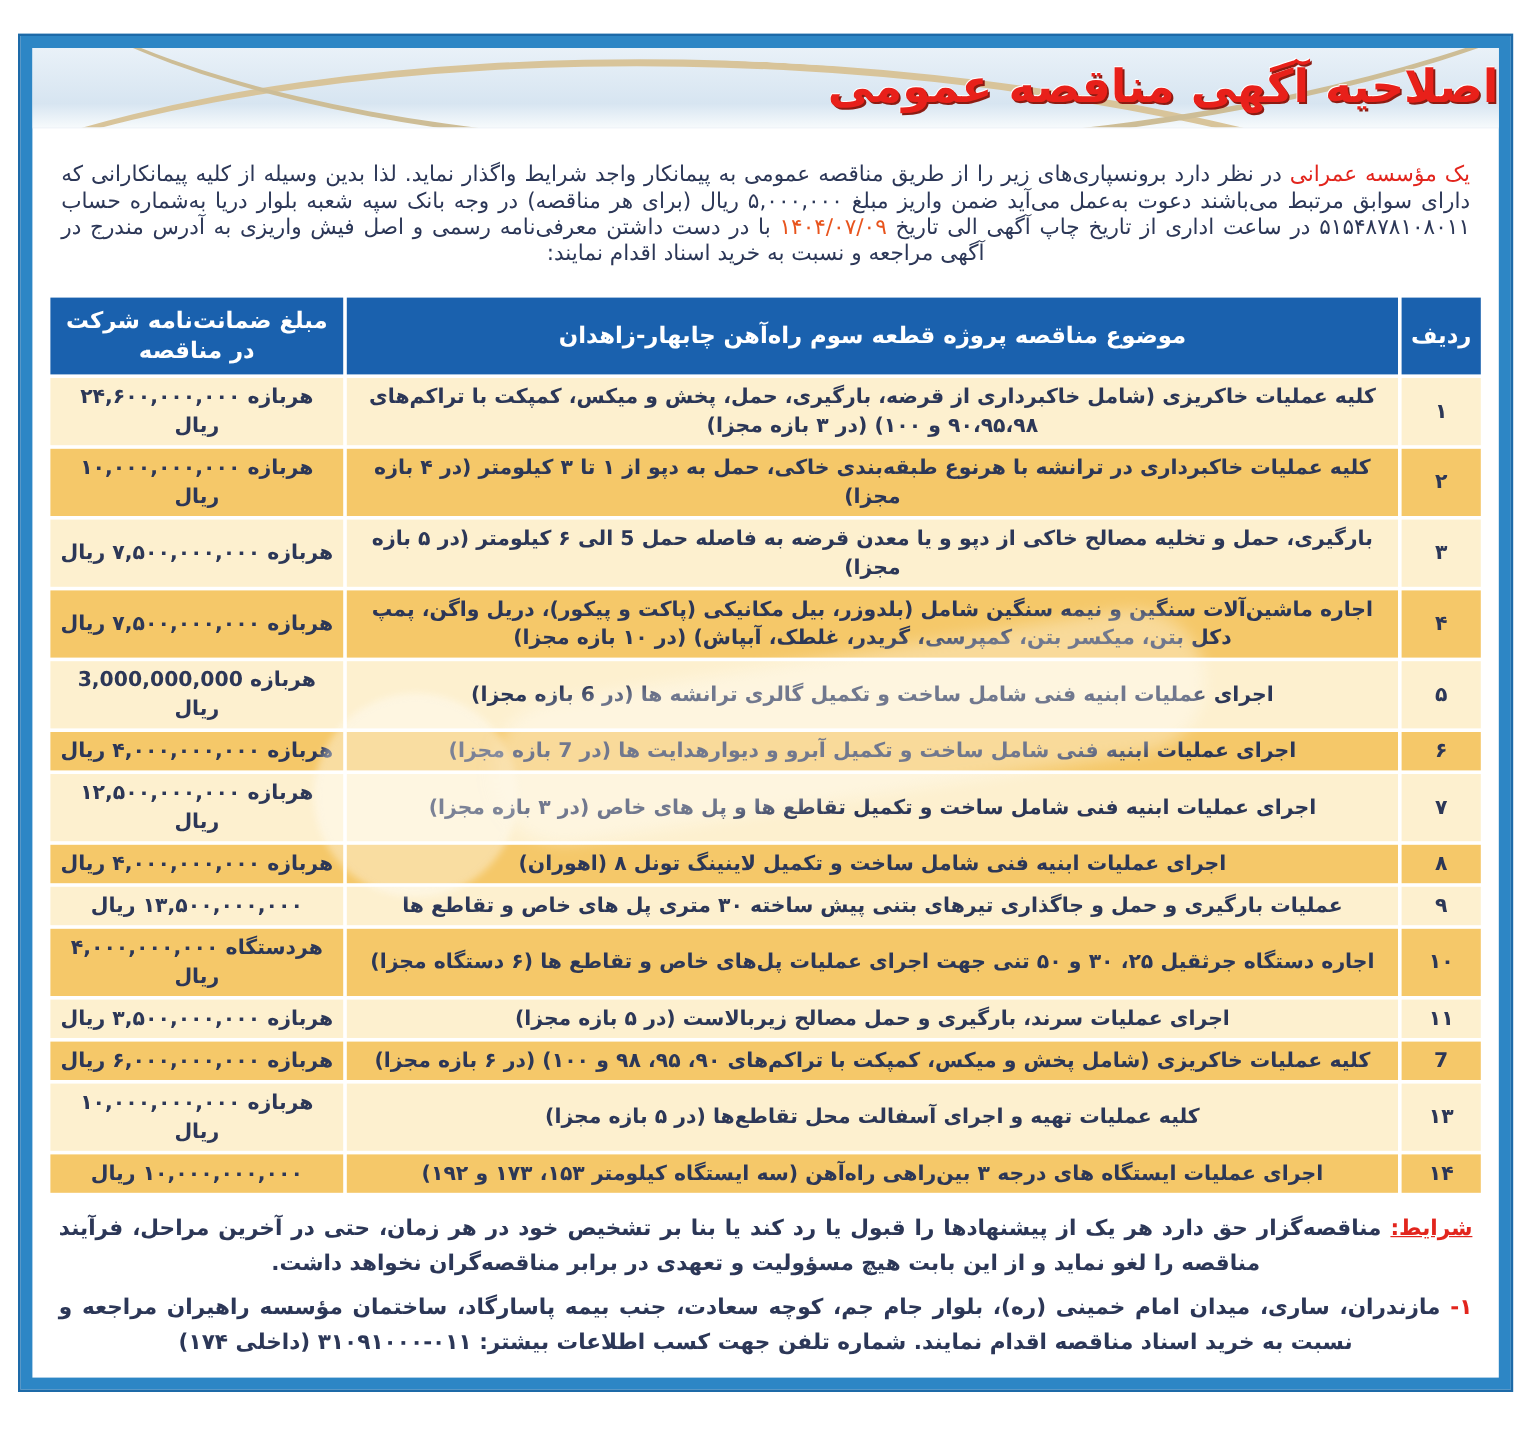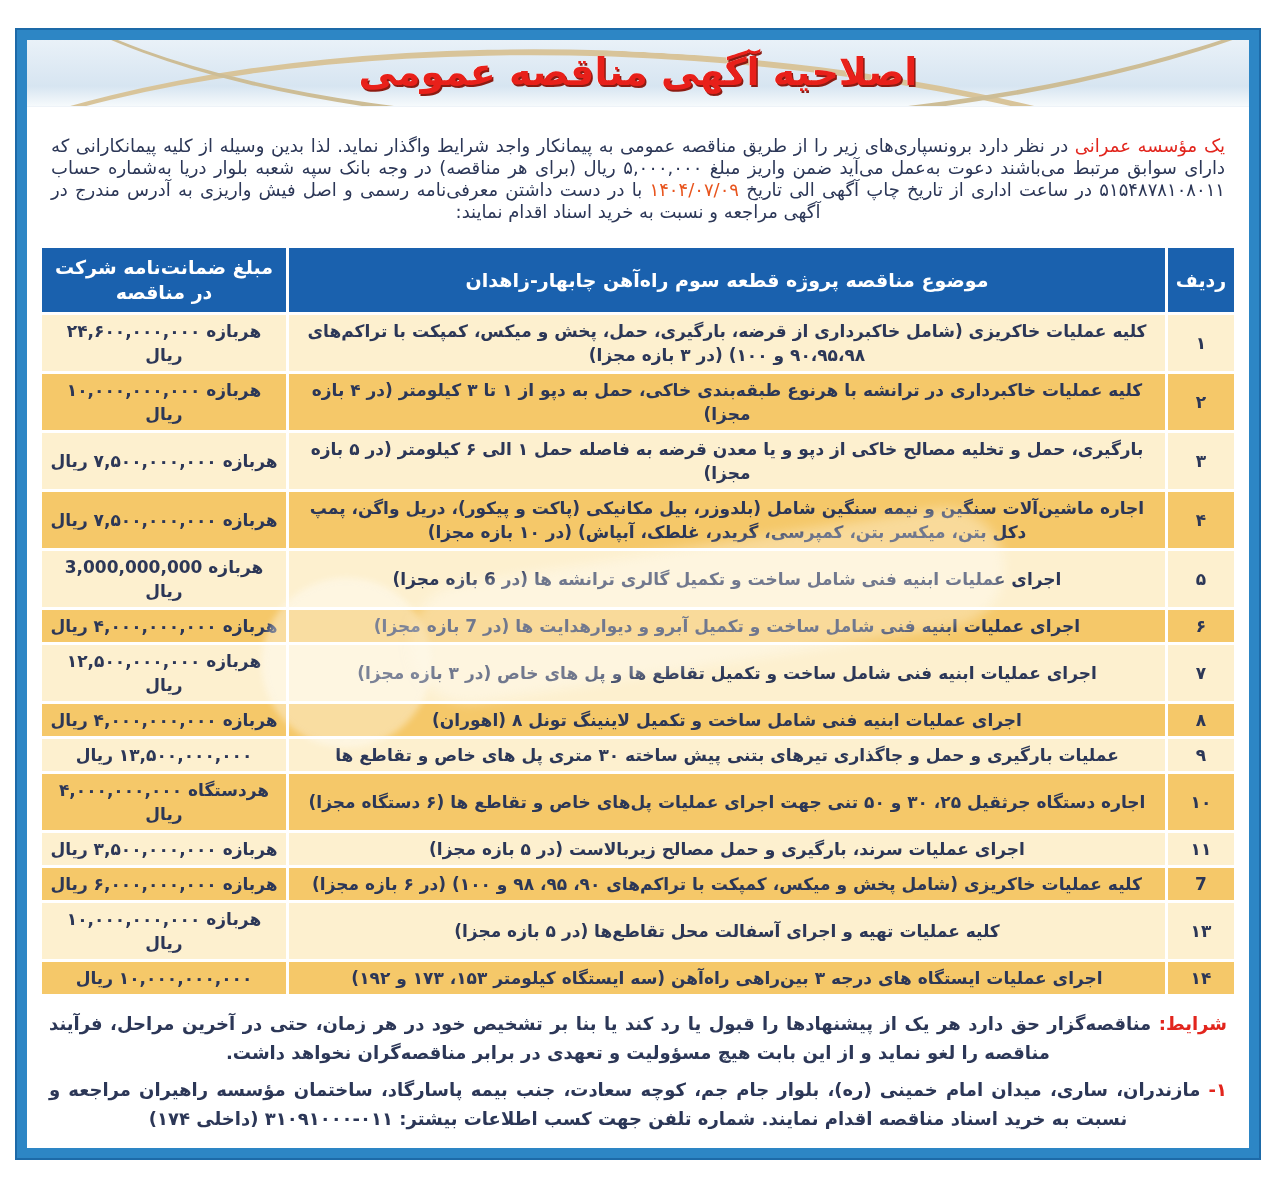--- a/index.html
+++ b/index.html
@@ -15,21 +15,21 @@
   
   .banner{
     position:relative;height:66px;overflow:hidden;
     background:linear-gradient(180deg,#e9f1f8 0%,#d7e5f1 70%,#f6fafc 100%);
     border-bottom:1px solid #eef3f8;
   }
   .swoosh{position:absolute;border-radius:50%;pointer-events:none;}
   .swoosh.s1{width:1700px;height:620px;border-top:6px solid #d8c49a;top:12px;left:-240px;transform:rotate(3deg);}
   .swoosh.s2{width:1500px;height:500px;border-bottom:5px solid #cdbd96;top:-420px;left:-60px;transform:rotate(-2deg);}
   .banner-title{
-    position:relative;z-index:2;text-align:center;line-height:64px;
+    position:relative;z-index:2;text-align:right;line-height:64px;
     font-size:38px;font-weight:bold;color:#e8201a;
     text-shadow:1.5px 1.5px 0 #8c1b12, -0.5px -0.5px 0 #ffffff;
     letter-spacing:0;
   }
   
   .intro{
     padding:10px 24px 4px 24px;
     font-size:18px;line-height:22px;font-weight:normal;color:#2c3757;
     text-align:justify;text-align-last:center;
   }
@@ -64,21 +64,21 @@
   .watermark .wm-band{
     position:absolute;left:150px;top:95px;width:600px;height:120px;border-radius:60px;
     background:rgba(255,255,255,.65);filter:blur(6px);
   }
   
   .notes{padding:6px 22px 0 22px;color:#2c3757;}
   .note{
     margin:4px 0 8px 0;font-size:18px;line-height:29px;font-weight:bold;
     text-align:justify;text-align-last:center;
   }
-  .note .red-label{color:#e2251d;}
+  .note .red-label{color:#e2251d;text-decoration:underline;}
   .note .red-num{color:#e2251d;}
 </style>
 </head>
 <body>
 
 <div class="ad">
 
   <div class="banner">
     <div class="swoosh s1"></div>
     <div class="swoosh s2"></div>
@@ -101,21 +101,21 @@
         <td class="cell-subject">کلیه عملیات خاکریزی (شامل خاکبرداری از قرضه، بارگیری، حمل، پخش و میکس، کمپکت با تراکم‌های ۹۰،۹۵،۹۸ و ۱۰۰) (در ۳ بازه مجزا)</td>
         <td class="cell-guarantee">هربازه ۲۴,۶۰۰,۰۰۰,۰۰۰ ریال</td>
       </tr>
       <tr>
         <td class="cell-no">۲</td>
         <td class="cell-subject">کلیه عملیات خاکبرداری در ترانشه با هرنوع طبقه‌بندی خاکی، حمل به دپو از ۱ تا ۳ کیلومتر (در ۴ بازه مجزا)</td>
         <td class="cell-guarantee">هربازه ۱۰,۰۰۰,۰۰۰,۰۰۰ ریال</td>
       </tr>
       <tr>
         <td class="cell-no">۳</td>
-        <td class="cell-subject">بارگیری، حمل و تخلیه مصالح خاکی از دپو و یا معدن قرضه به فاصله حمل ۱ الی ۶ کیلومتر (در ۵ بازه مجزا)</td>
+        <td class="cell-subject">بارگیری، حمل و تخلیه مصالح خاکی از دپو و یا معدن قرضه به فاصله حمل 5 الی ۶ کیلومتر (در ۵ بازه مجزا)</td>
         <td class="cell-guarantee">هربازه ۷,۵۰۰,۰۰۰,۰۰۰ ریال</td>
       </tr>
       <tr>
         <td class="cell-no">۴</td>
         <td class="cell-subject">اجاره ماشین‌آلات سنگین و نیمه سنگین شامل (بلدوزر، بیل مکانیکی (پاکت و پیکور)، دریل واگن، پمپ دکل بتن، میکسر بتن، کمپرسی، گریدر، غلطک، آبپاش) (در ۱۰ بازه مجزا)</td>
         <td class="cell-guarantee">هربازه ۷,۵۰۰,۰۰۰,۰۰۰ ریال</td>
       </tr>
       <tr>
         <td class="cell-no">۵</td>
         <td class="cell-subject">اجرای عملیات ابنیه فنی شامل ساخت و تکمیل گالری ترانشه ها (در 6 بازه مجزا)</td>

